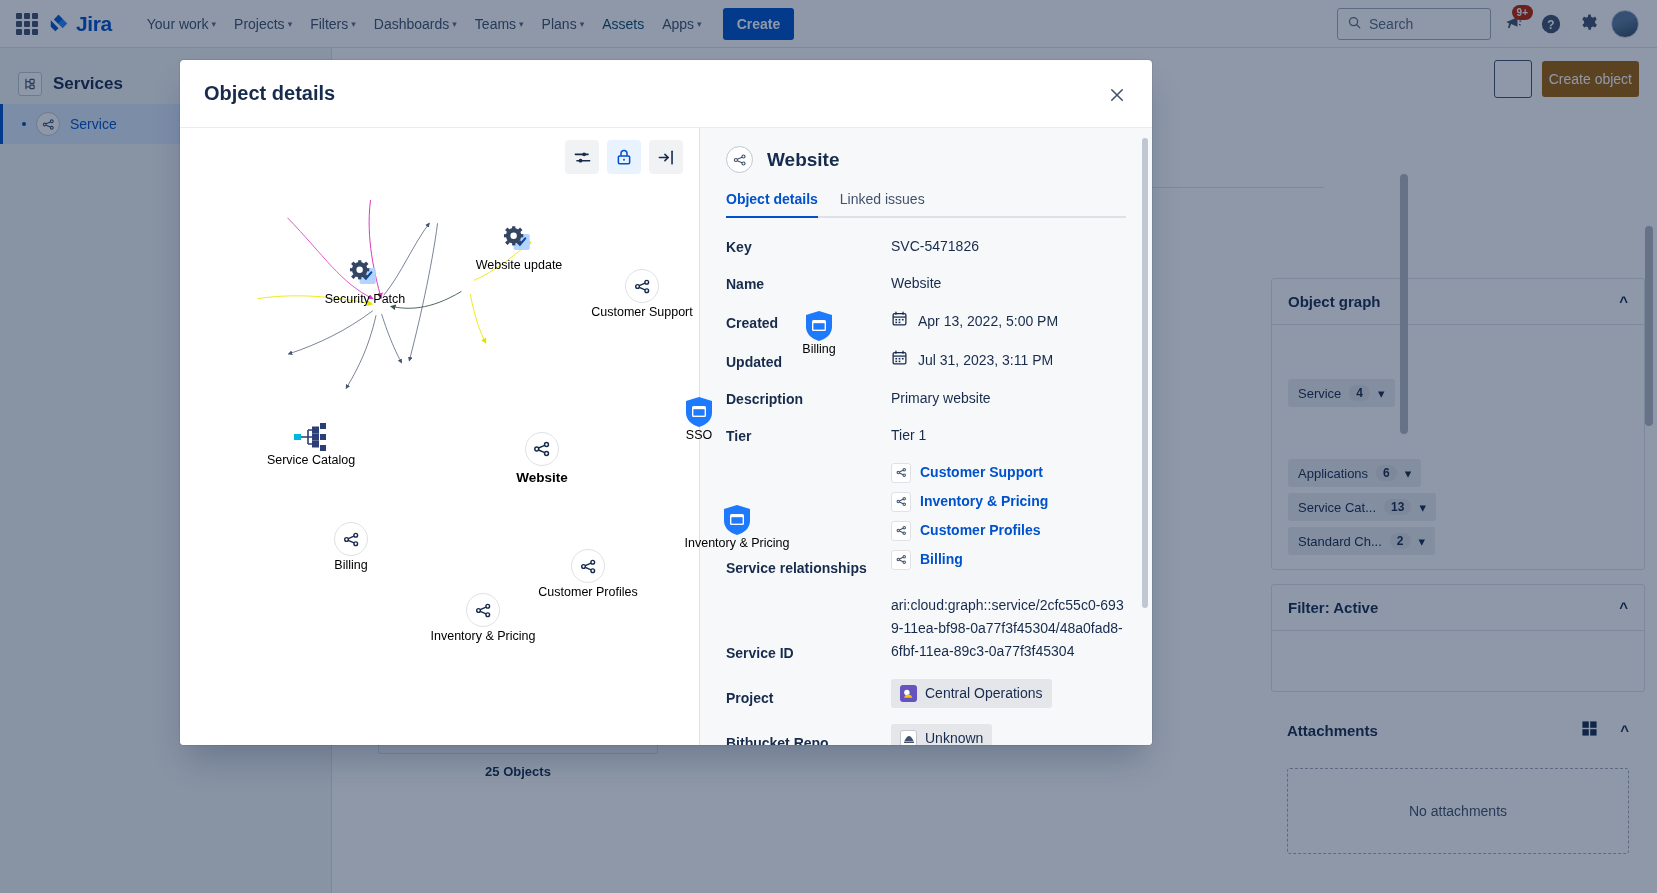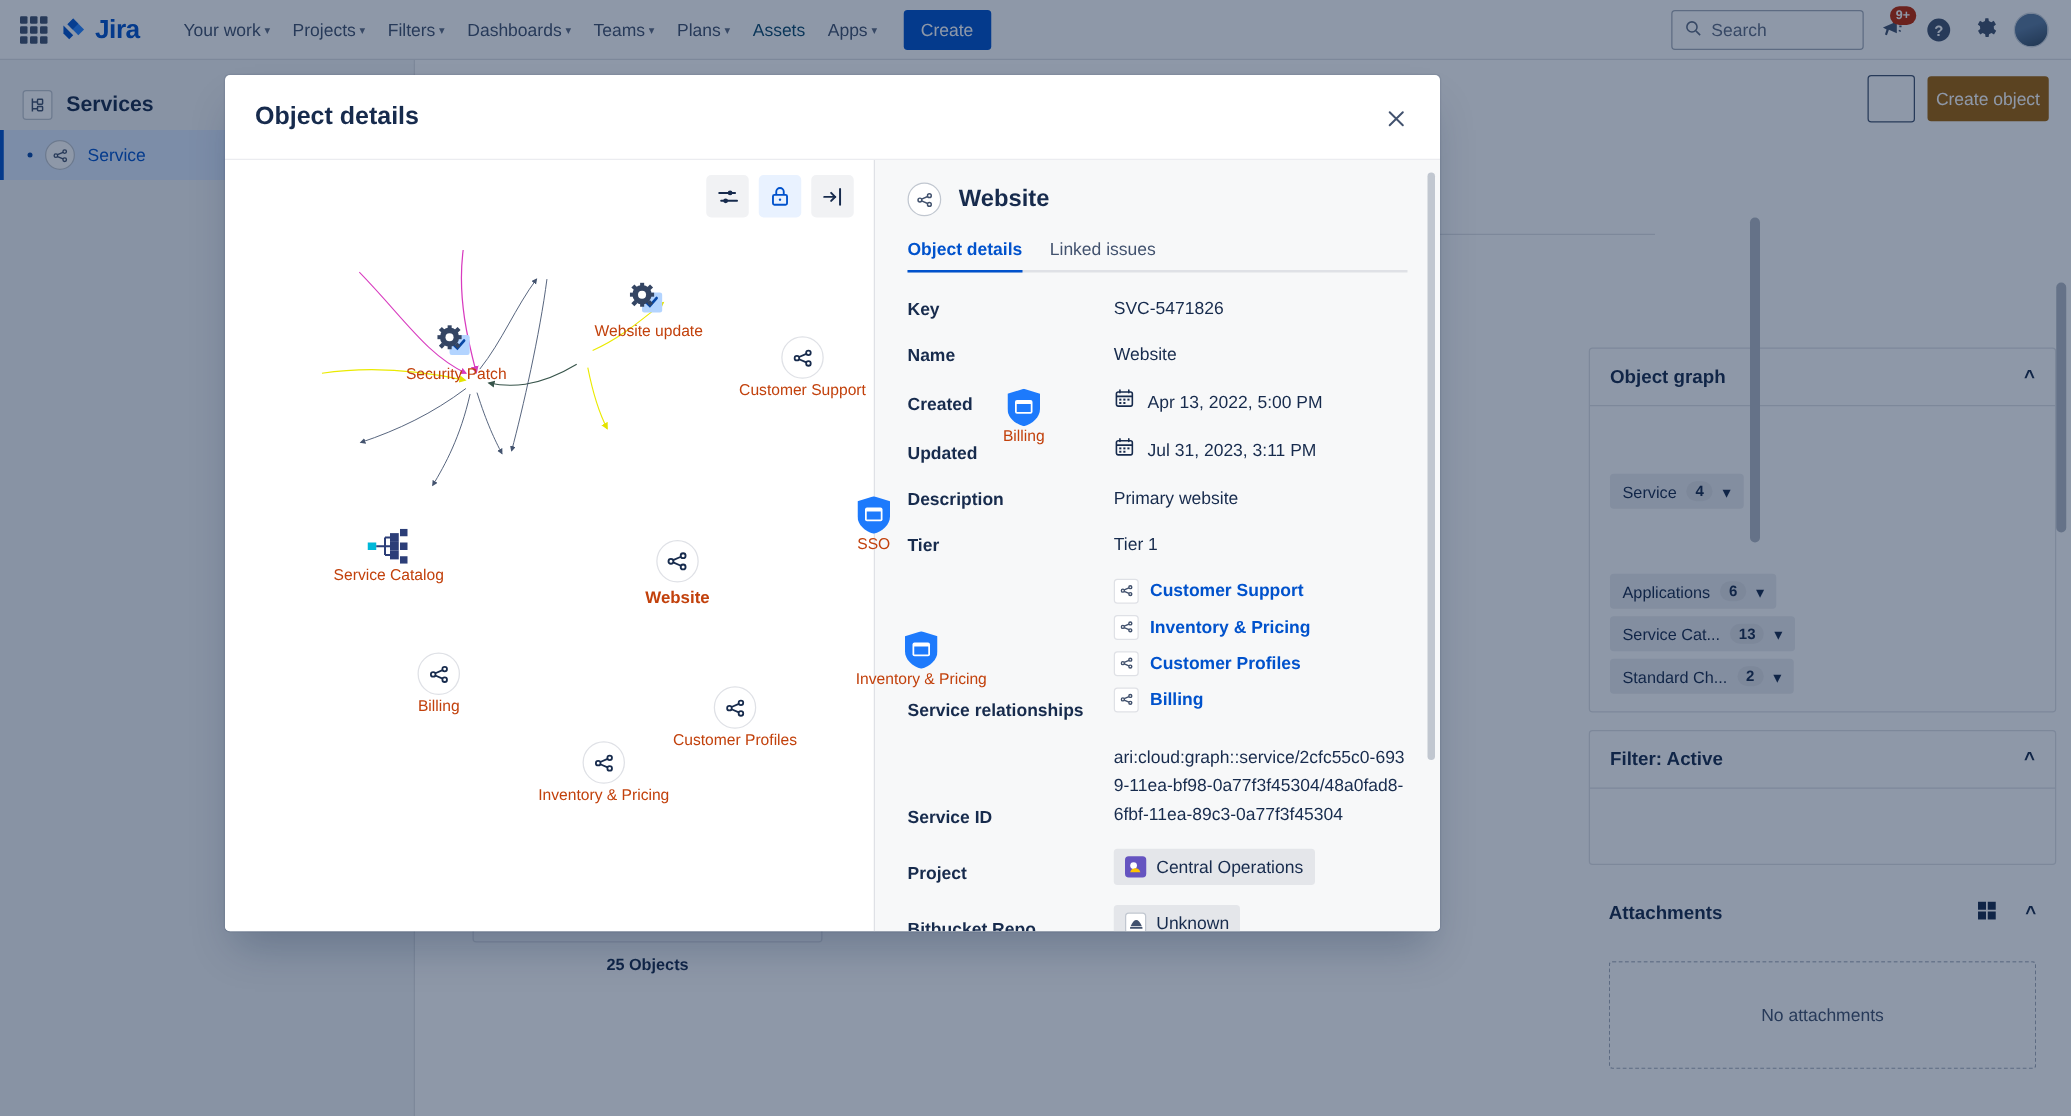--- a/index.html
+++ b/index.html
@@ -27,21 +27,21 @@
   .jira-logo { display: flex; align-items: center; gap: 6px; margin-right: 26px; }
   .jira-mark { width: 22px; height: 22px; position: relative; }
   .jira-word { font-size: 21px; font-weight: 700; color: #0052cc; letter-spacing: -0.4px; }
   .navitem {
     font-size: 14px; color: #42526e; padding: 6px 9px; border-radius: 3px;
     display: flex; align-items: center; gap: 3px; white-space: nowrap; cursor: pointer;
   }
   .navitem.active { color: #0c4a6e; font-weight: 500; }
   .caret { font-size: 9px; opacity: .85; }
   .create-btn {
-    background: #0052cc; color: #fff; font-size: 14px; font-weight: 400;
+    background: #0052cc; color: #fff; font-size: 14px; font-weight: 700;
     border: none; border-radius: 3px; padding: 8px 14px; margin-left: 12px; cursor: pointer;
   }
   .nav-right { margin-left: auto; display: flex; align-items: center; gap: 6px; padding-right: 6px;}
   .searchbox {
     width: 154px; height: 32px; border: 1px solid #a5adba; border-radius: 3px;
     display: flex; align-items: center; gap: 7px; padding: 0 9px; color: #5e6c84; font-size: 14px;
     background:#fff;
   }
   .nav-icon { width: 32px; height: 32px; border-radius: 50%; display:flex;
     align-items:center; justify-content:center; color:#42526e; position: relative; cursor:pointer;}
@@ -157,21 +157,21 @@
   }
   .gt-btn.sel { background: #e9f2ff; color: #0052cc; }
   .graph-svg { position: absolute; inset: 0; }
   .node { position: absolute; transform: translate(-50%,-50%); z-index: 2; }
   .node-circle {
     width: 34px; height: 34px; border-radius: 50%; background: #fff; border: 1px solid #dfe1e6;
     display: flex; align-items: center; justify-content: center; margin: 0 auto;
   }
   .node-label {
     position: absolute; left: 50%; transform: translateX(-50%); top: 36px;
-    font-size: 12.5px; color: #c2410c; white-space: nowrap; text-align: right;
+    font-size: 12.5px; color: #000000; white-space: nowrap; text-align: right;
   }
   .node-label.bold { font-weight: 700; font-size: 13.5px; top: 38px;}
   .node-icon-wrap { width: 40px; height: 40px; display:flex; align-items:center; justify-content:center; margin:0 auto;}
 
   
   .details-panel {
     width: 452px; flex: none; background: #f7f8f9; position: relative;
     overflow: hidden;
   }
   .dp-inner { padding: 18px 26px 24px 26px; }

